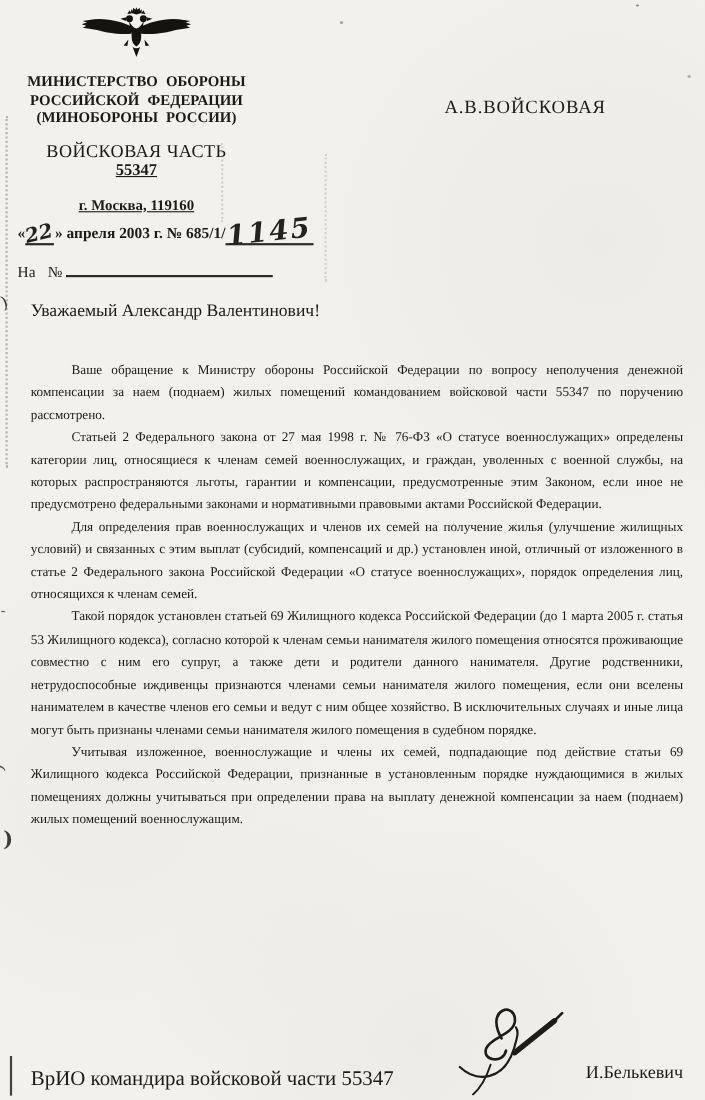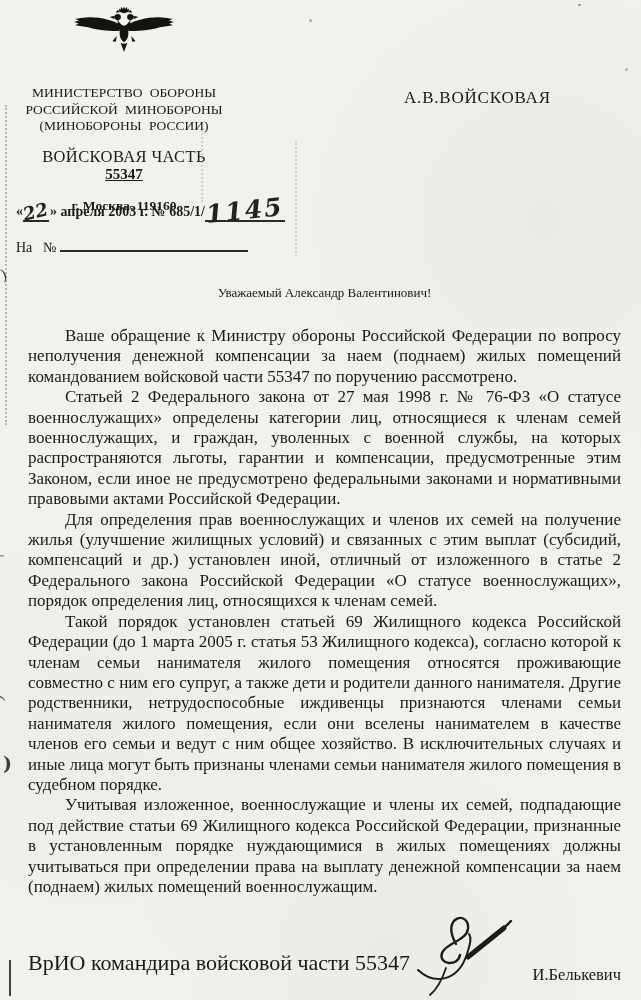--- a/index.html
+++ b/index.html
@@ -12,42 +12,42 @@
       radial-gradient(circle at 15% 72%, rgba(125,122,115,.04), transparent 30%),
       radial-gradient(circle at 60% 95%, rgba(125,122,115,.05), transparent 25%),
       #f2f1ee;
     font-family:"Liberation Serif", serif;
     color:#1b1a18;
     overflow:hidden;
   }
   
   .letterhead{position:absolute;left:16px;top:6px;width:216px;text-align:center;}
   .emblem{display:block;margin:0 auto;width:108px;height:58px;}
-  .org-lines{margin-top:21px;font-weight:normal;font-size:13.5px;line-height:16.5px;word-spacing:4px;}
+  .org-lines{margin-top:2px;font-weight:bold;font-size:13.5px;line-height:16.5px;word-spacing:4px;}
   .unit-title{margin-top:13px;font-weight:normal;font-size:16.5px;line-height:18px;letter-spacing:.4px;}
   .unit-number{font-weight:bold;font-size:15px;line-height:17px;text-decoration:underline;}
-  .city-line{margin-top:15px;font-weight:bold;font-size:13.5px;}
+  .city-line{margin-top:15px;font-weight:bold;font-size:13.5px;text-decoration:underline;}
   
   .date-line{position:absolute;left:16px;top:199px;width:320px;font-weight:bold;font-size:14px;white-space:nowrap;text-align:left;}
   .hw{font-family:"DejaVu Serif", serif;font-style:italic;font-weight:bold;color:#23221f;}
   .day-box{display:inline-block;width:26px;border-bottom:2px solid #2c2b28;text-align:center;margin-right:1px;}
   .day-box .hw{display:inline-block;font-size:18px;line-height:14px;transform:rotate(-14deg);position:relative;top:2px;}
   .num-box{display:inline-block;width:80px;border-bottom:2px solid #2c2b28;text-align:center;}
   .num-box .hw{display:inline-block;font-size:25px;line-height:18px;transform:rotate(-6deg);position:relative;top:3px;letter-spacing:2px;}
   .ref-line{position:absolute;left:16px;top:237px;font-weight:normal;font-size:14px;}
   .ref-gap{display:inline-block;width:11px;}
   .ref-underline{display:inline-block;width:188px;height:13px;border-bottom:2px solid #2c2b28;}
   
   .addressee{position:absolute;left:404px;top:88px;font-size:17px;letter-spacing:.8px;}
-  .salutation{position:absolute;left:28px;top:285px;width:593px;text-align:center;font-size:13px;}
+  .salutation{position:absolute;left:28px;top:274px;width:593px;font-size:16px;}
   
-  .body-text{position:absolute;left:28px;top:326px;width:593px;font-size:17px;line-height:20.4px;text-align:justify;}
+  .body-text{position:absolute;left:28px;top:326px;width:593px;font-size:12px;line-height:20.4px;text-align:justify;}
   .body-text p{margin:0;text-indent:37px;}
   
-  .signoff-position{position:absolute;left:28px;top:950px;font-size:22px;}
+  .signoff-position{position:absolute;left:28px;top:970px;font-size:19px;}
   .signoff-name{position:absolute;right:20px;top:965px;font-size:16.5px;}
   .signature-svg{position:absolute;left:412px;top:908px;}
   
   .vdots{position:absolute;width:0;border-left:2px dotted rgba(90,88,82,.38);}
   .vdots.l-edge{left:5px;top:105px;height:320px;}
   .vdots.mid1{left:201px;top:130px;height:72px;opacity:.55;}
   .vdots.mid2{left:295px;top:140px;height:116px;opacity:.5;}
   .curl{position:absolute;color:#3c3a36;font-family:"DejaVu Serif",serif;}
   .curl.c1{left:1px;top:266px;font-size:15px;transform:rotate(-18deg);}
   .curl.c2{left:-3px;top:548px;font-size:13px;transform:rotate(96deg);opacity:.8;}
@@ -78,21 +78,21 @@
         <path d="M101 51 C76 53 52 49 36 44 L9 40 L16 36 L7 33 L17 30 L9 27 L21 25 C52 20 83 28 103 39 z"></path>
         <path d="M119 51 C144 53 168 49 184 44 L211 40 L204 36 L213 33 L203 30 L211 27 L199 25 C168 20 137 28 117 39 z"></path>
         <path d="M101 44 L119 44 L119 57 C119 66 115 72 110 75 C105 72 101 66 101 57 z"></path>
         <path d="M95 62 l-9 11 7 1 z"></path>
         <path d="M125 62 l9 11 -7 1 z"></path>
         <path d="M103 76 L110 95 L117 76 C112 79 108 79 103 76 z"></path>
       </g>
     </svg>
     <div class="org-lines">
       <div>МИНИСТЕРСТВО ОБОРОНЫ</div>
-      <div>РОССИЙСКОЙ МИНОБОРОНЫ</div>
+      <div>РОССИЙСКОЙ ФЕДЕРАЦИИ</div>
       <div>(МИНОБОРОНЫ РОССИИ)</div>
     </div>
     <div class="unit-title">ВОЙСКОВАЯ ЧАСТЬ</div>
     <div class="unit-number">55347</div>
     <div class="city-line">г. Москва, 119160</div>
   </div>
 
   <div class="date-line">
     <span>«</span><span class="day-box"><span class="hw">22</span></span><span>» апреля 2003 г. № 685/1/</span><span class="num-box"><span class="hw">1145</span></span>
   </div>

